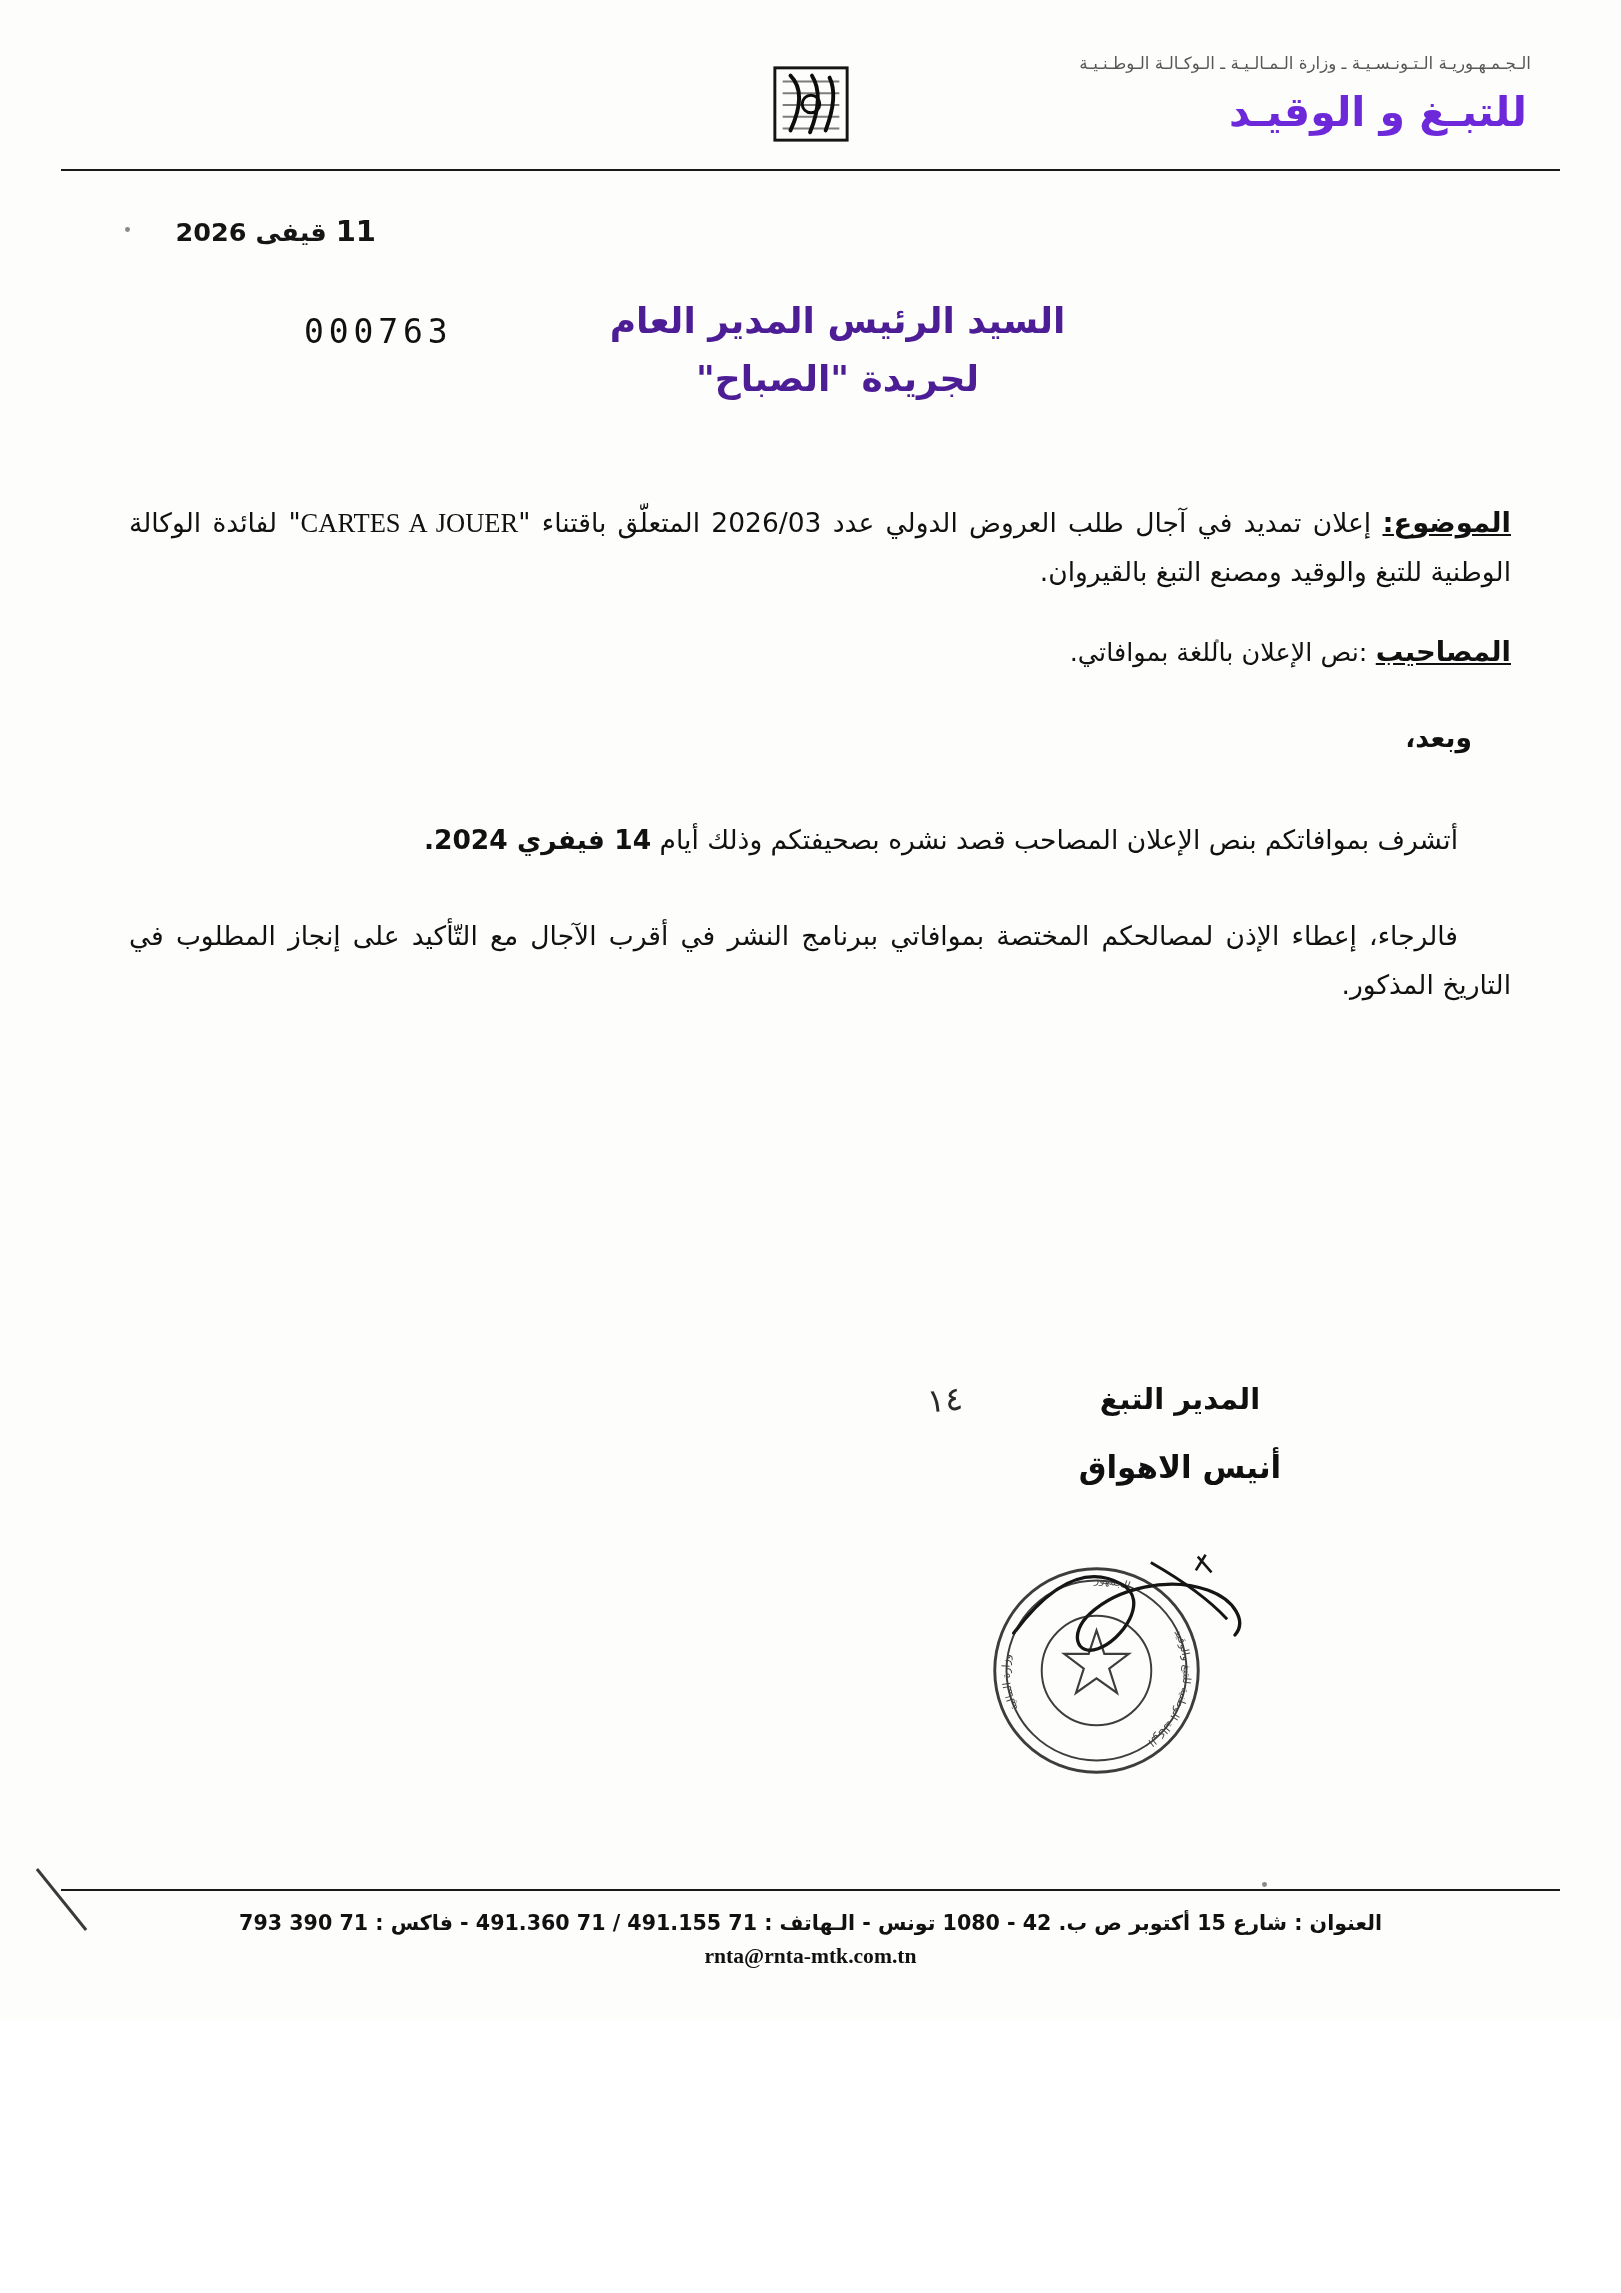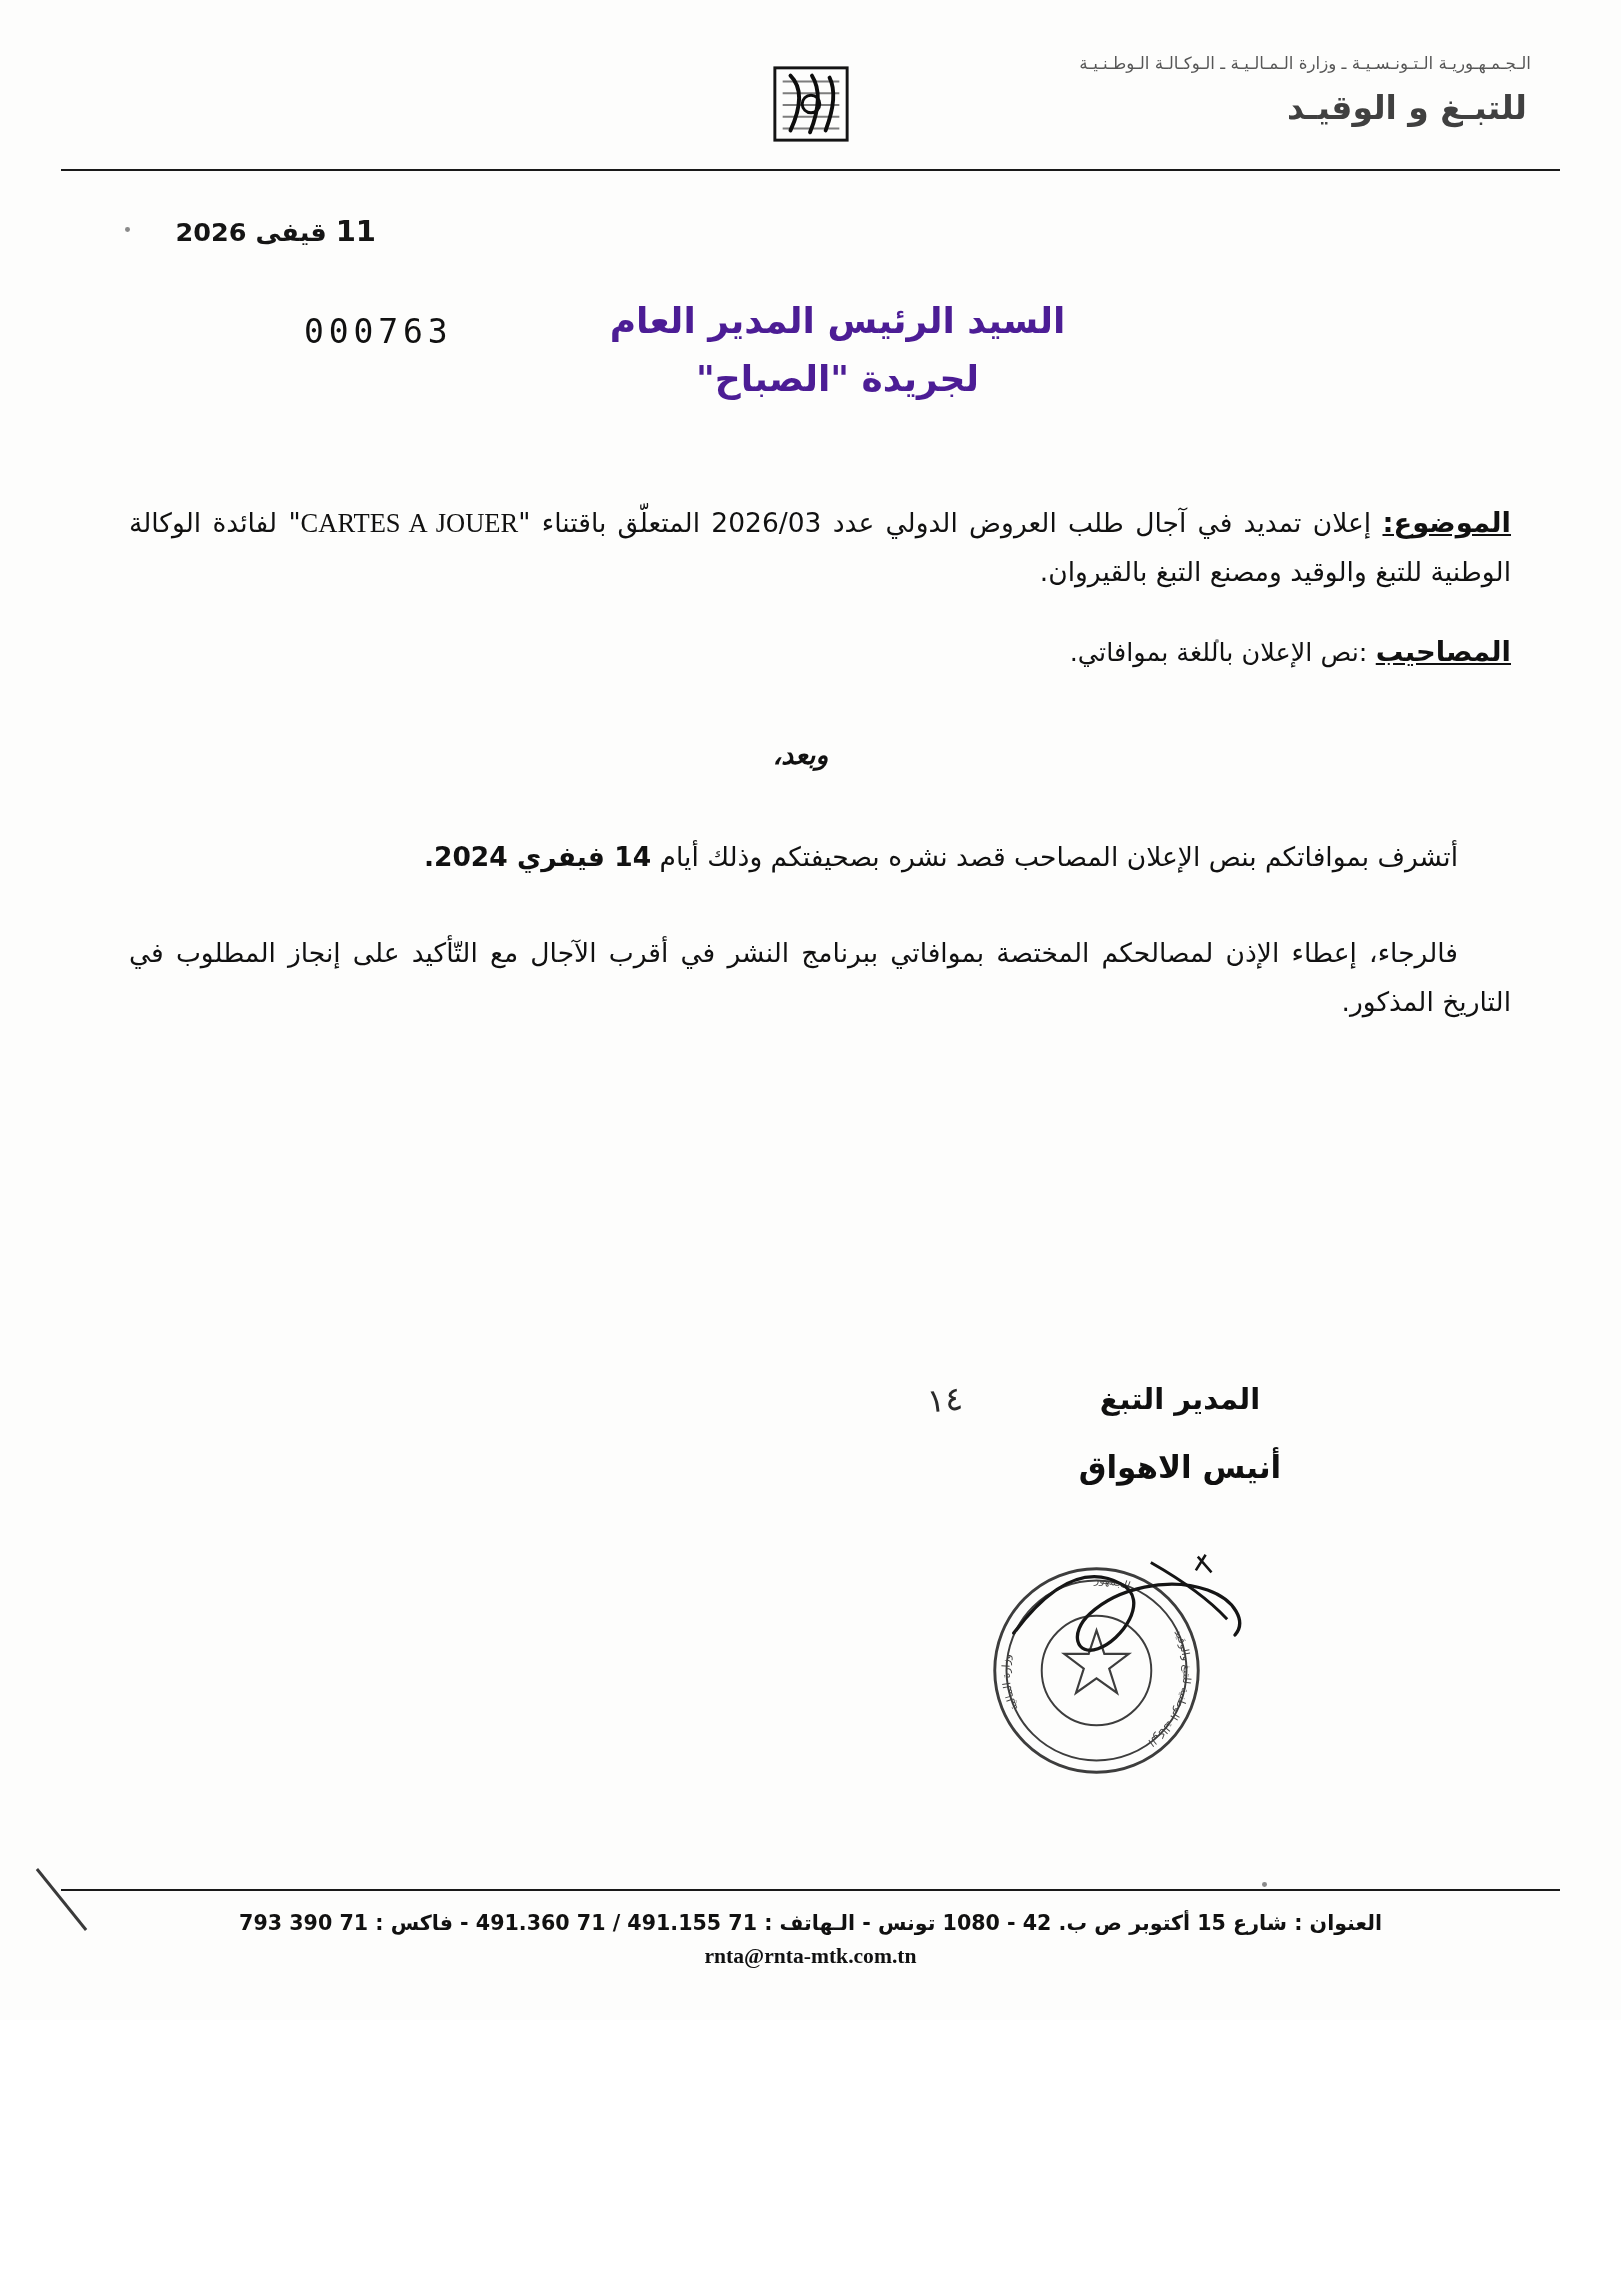--- a/index.html
+++ b/index.html
@@ -36,23 +36,23 @@
     letter-spacing: 1px;
     color: #3a3a3a;
     font-family: "DejaVu Sans", sans-serif;
     white-space: nowrap;
     opacity: .85;
   }
   .lh-arabic-big {
     position: absolute;
     top: 61px;
     right: 94px;
-    font-size: 33px;
-    font-weight: bold;
-    color: #404040;
+    font-size: 41px;
+    font-weight: bold;
+    color: #6d28d9;
     white-space: nowrap;
     letter-spacing: 2px;
   }
   .lh-logo {
     position: absolute;
     top: 35px;
     left: 50%;
     transform: translateX(-50%);
     width: 84px;
     height: 84px;
@@ -126,26 +126,24 @@
   .ltr-inline {
     direction: ltr;
     unicode-bidi: embed;
     font-family: "Liberation Serif", serif;
     font-size: 26.5px;
   }
   .subject { line-height: 1.8; }
   .attach { margin-top: 33px; }
   .attach-text { font-size: 25.5px; }
   .salutation {
-    margin-top: 56px;
-    text-align: center;
+    margin-top: 39px;
     font-size: 26.5px;
     font-weight: 600;
     padding-right: 39px;
-    font-style: italic;
   }
   .p-indent { text-indent: 53px; }
   .para-1 { margin-top: 53px; line-height: 1.85; }
   .para-2 { margin-top: 47px; line-height: 1.85; }
   .bolddate { font-weight: bold; }
 
   
   .sign-block {
     position: absolute;
     top: 1382px;

